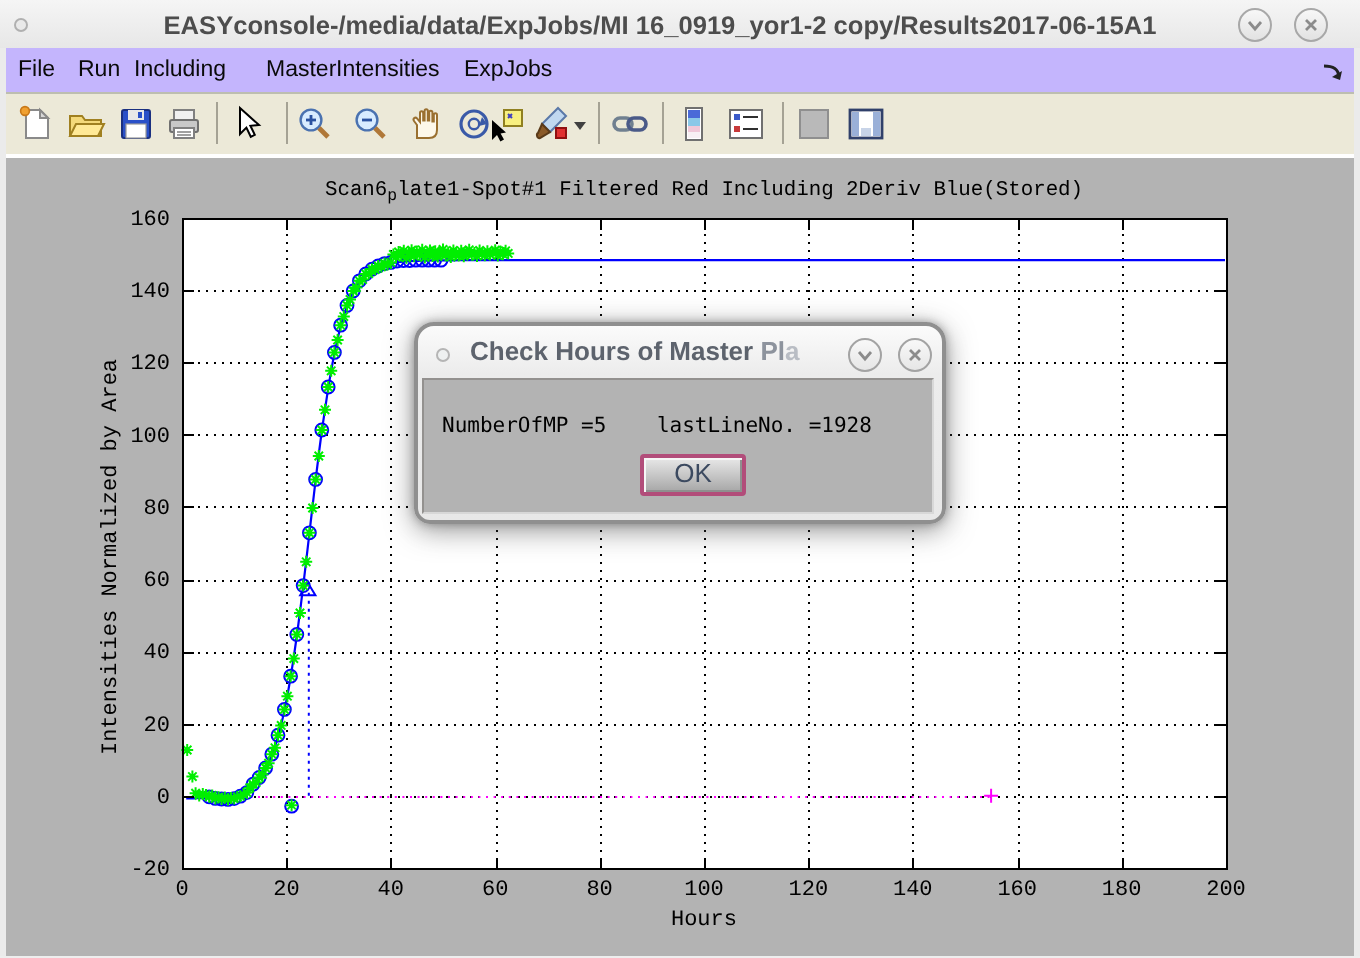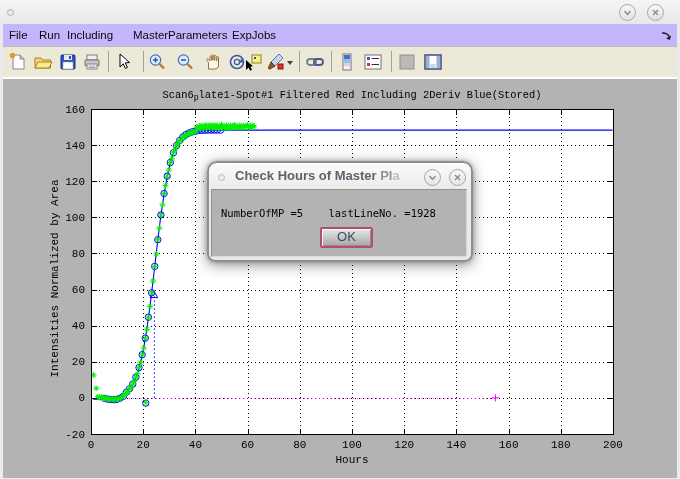--- a/index.html
+++ b/index.html
@@ -46,20 +46,21 @@
     background:linear-gradient(180deg,#e8e8e8,#a6a6a6);
     box-shadow:inset 1px 1px 0 #f6f6f6, inset -1px -1px 0 #8f8f8f;
     font-size:13px; color:#3c4a60; text-align:center; line-height:16px; }
 </style>
 </head>
 <body>
 
 <div>
   <div class="titlebar">
     <span class="tb-circle"></span>
+    <div class="tb-title">EASYconsole-/media/data/ExpJobs/MI 16_0919_yor1-2 copy/Results2017-06-15A1</div>
     <div class="round-btn" style="left:619px;top:4px;">
       <svg width="15" height="15" viewBox="0 0 15 15">
           <polyline points="4.5,6 7.5,9.5 10.5,6" fill="none" stroke="#8b8b8b" stroke-width="1.4"></polyline>
         </svg>
     </div>
     <div class="round-btn" style="left:647px;top:4px;">
       <svg width="15" height="15" viewBox="0 0 15 15">
           <path d="M5,5 L10,10 M10,5 L5,10" stroke="#8b8b8b" stroke-width="1.4"></path>
         </svg>
     </div>
@@ -67,21 +68,21 @@
 
   <div class="sideframe-l"></div>
   <div class="sideframe-r"></div>
   <div class="botframe"></div>
 
   <div class="menubar">
     <span class="menu-item" style="left:6px">File</span>
     <span class="menu-item" style="left:36px">Run</span>
     <span class="menu-item" style="left:64px">Including</span>
     <span class="menu-item" style="left:130px">Master</span>
-    <span class="menu-item" style="left:165px">Parameters</span>
+    <span class="menu-item" style="left:165px">Intensities</span>
     <span class="menu-item" style="left:229px">ExpJobs</span>
     <svg class="menu-arrow" style="left:657px" viewBox="0 0 14 14">
       <path d="M2,4 C7,4 9,5.5 9.5,9" fill="none" stroke="#222" stroke-width="1.6"></path>
       <path d="M6,9.5 L10,11 L11,6.5 Z" fill="#222"></path>
     </svg>
   </div>
 
   <div class="toolbar">
     <svg class="ticon" style="left:5px" viewBox="0 0 20 20">
       <path d="M5,3 h7 l4,4 v10 h-11 z" fill="#ffffff" stroke="#8a8a8a"></path>

